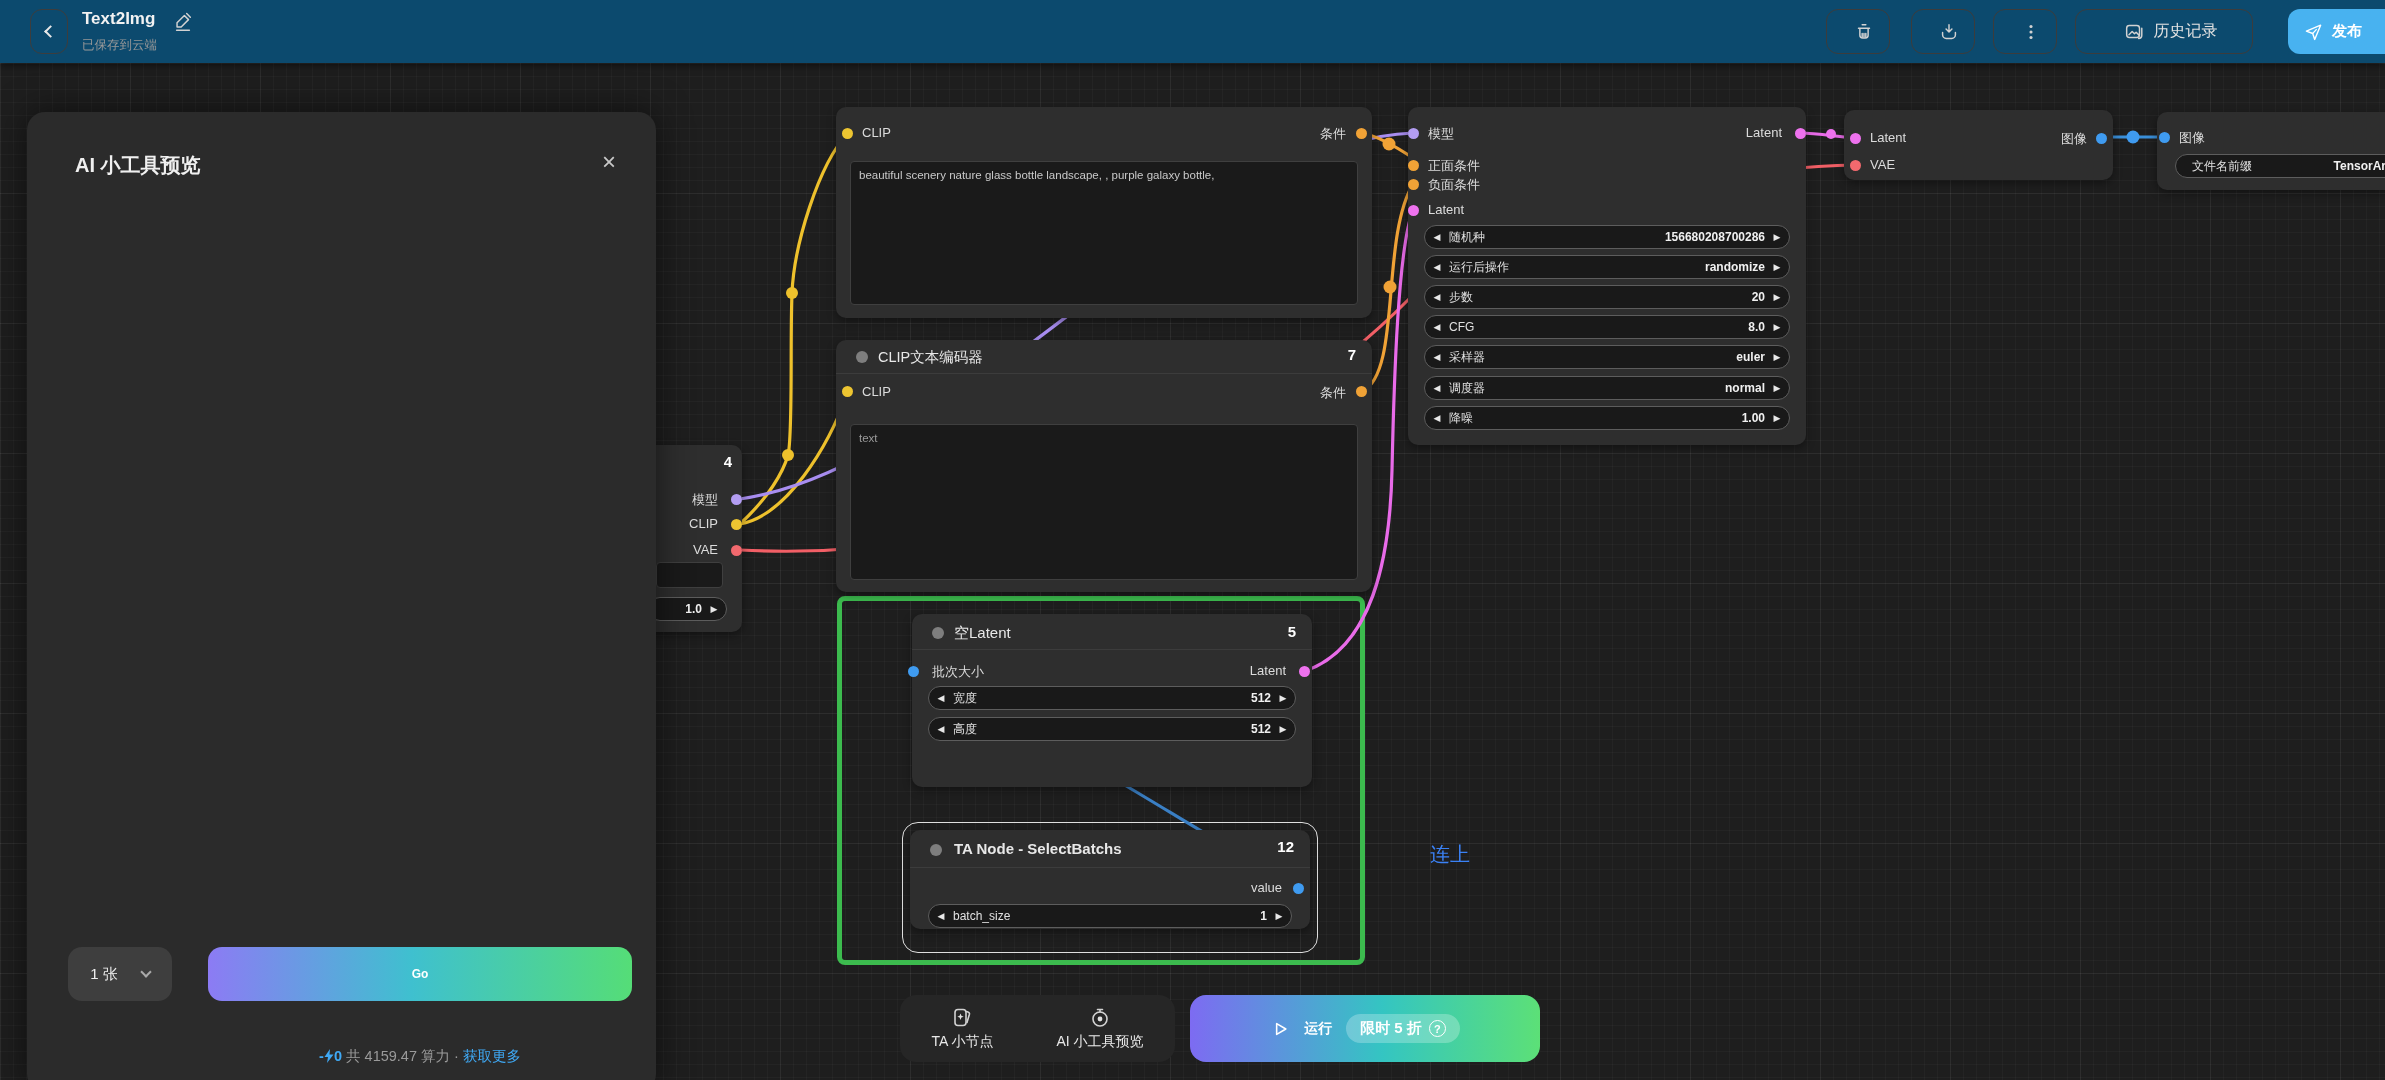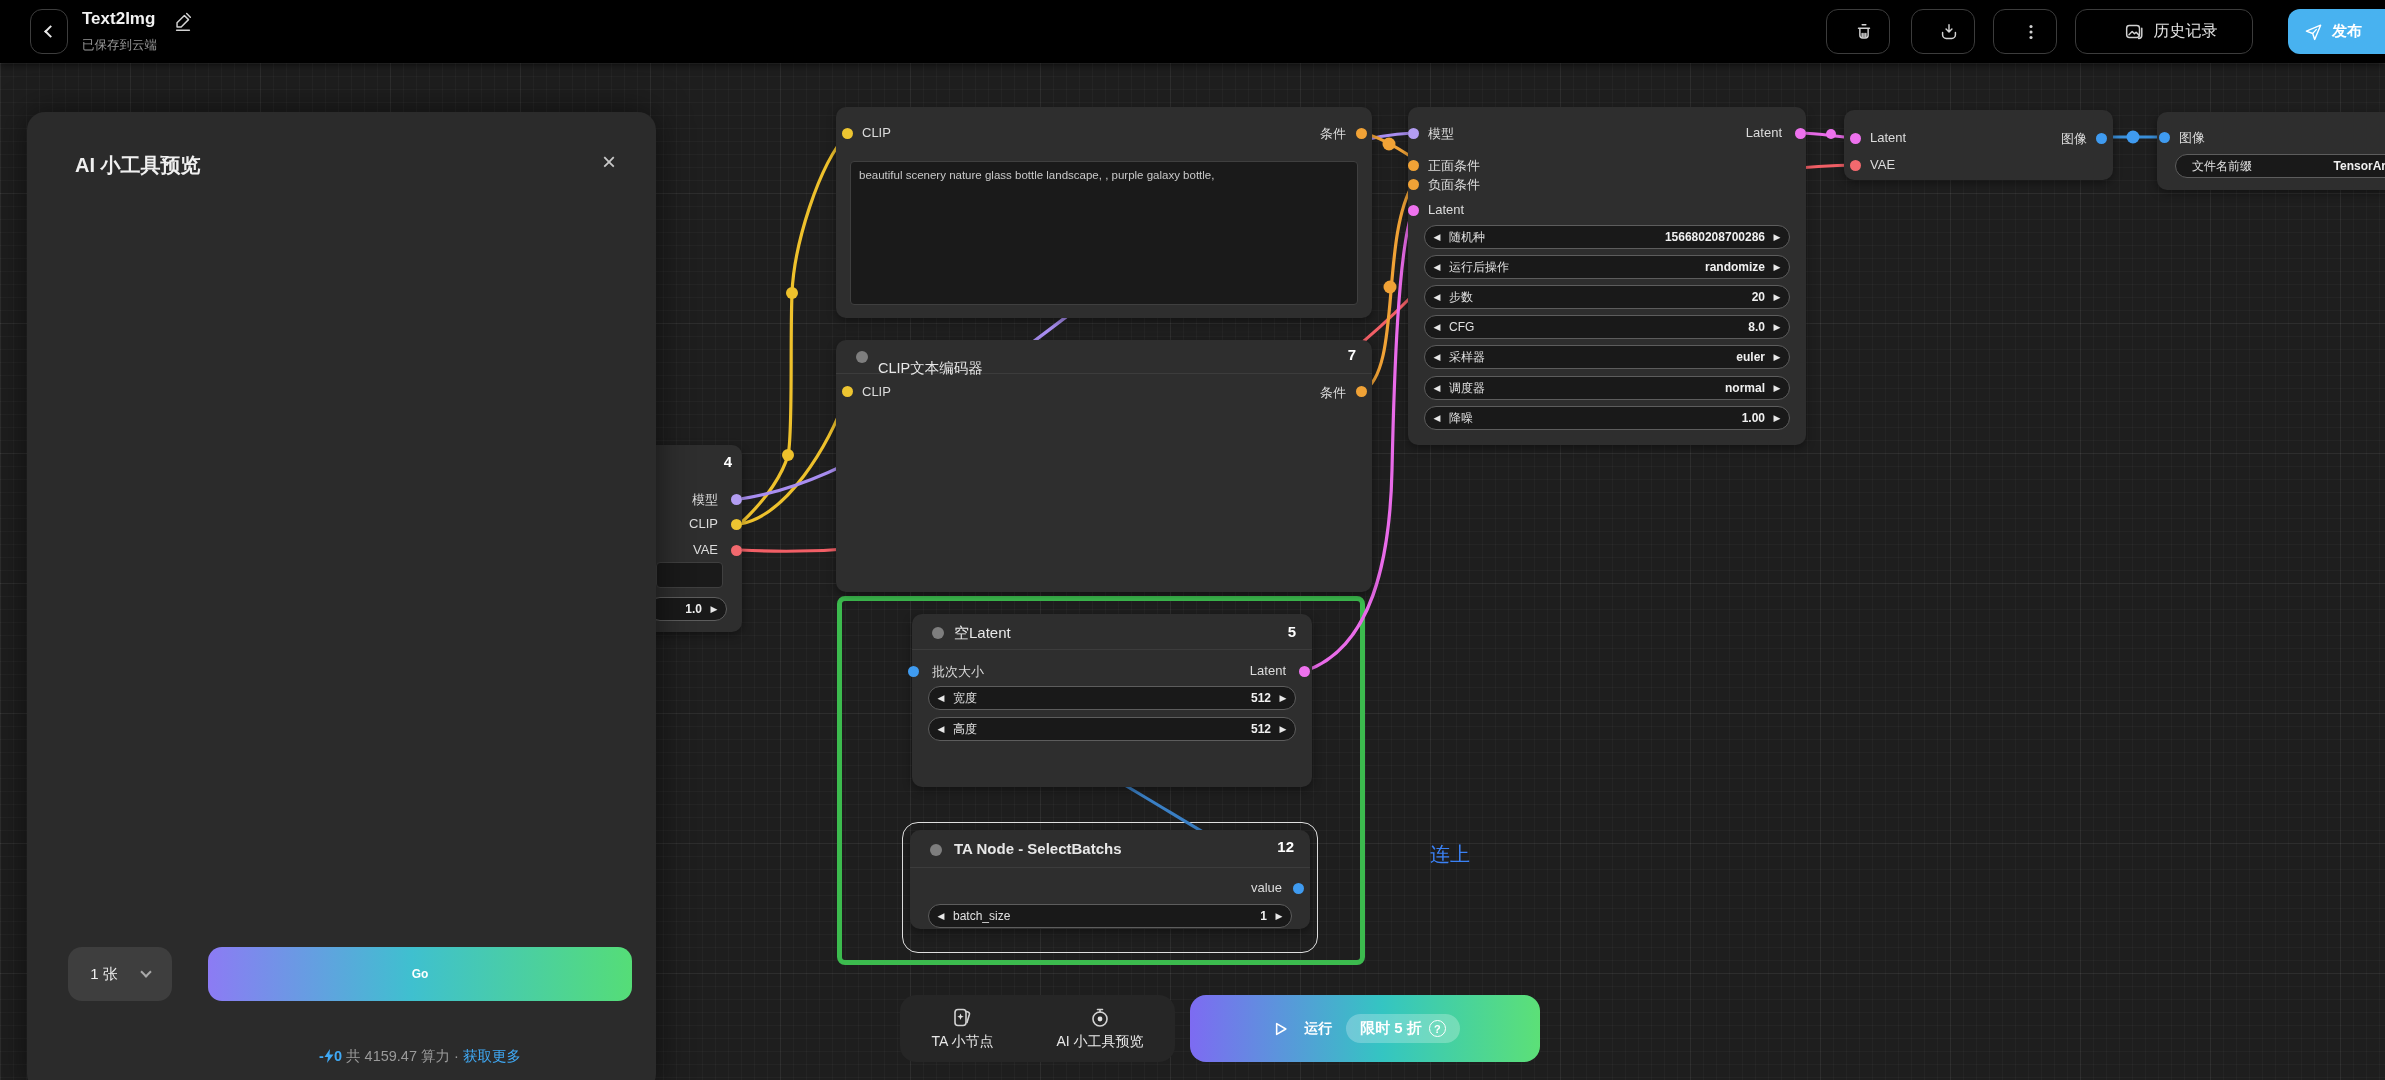--- a/index.html
+++ b/index.html
@@ -11,21 +11,21 @@
   #canvas { position:absolute; left:0; top:63px; width:2385px; height:1017px;
     background-color:#1e1e1e;
     background-image:
       linear-gradient(rgba(255,255,255,0.045) 1px, transparent 1px),
       linear-gradient(90deg, rgba(255,255,255,0.045) 1px, transparent 1px),
       linear-gradient(rgba(255,255,255,0.028) 1px, transparent 1px),
       linear-gradient(90deg, rgba(255,255,255,0.028) 1px, transparent 1px);
     background-size:130px 130px,130px 130px,13px 13px,13px 13px; }
 
   
-  #header { position:absolute; left:0; top:0; width:2385px; height:63px; background:#000000;
+  #header { position:absolute; left:0; top:0; width:2385px; height:63px; background:#0c4a6e;
             box-shadow:0 2px 8px rgba(0,0,0,.55); z-index:40; }
   .back-btn { position:absolute; left:30px; top:9px; width:38px; height:45px; border:1px solid #3d3d3d;
               border-radius:12px; display:flex; align-items:center; justify-content:center; cursor:pointer; }
   .chev-left { width:9px; height:9px; border-left:2.5px solid #e8e8e8; border-bottom:2.5px solid #e8e8e8;
                transform:rotate(45deg); margin-left:3px; }
   .hd-title { position:absolute; left:82px; top:9px; font-size:17px; font-weight:bold; color:#f2f2f2; }
   .hd-sub   { position:absolute; left:82px; top:37px; font-size:12.5px; color:#989898; }
   .pencil   { position:absolute; left:172px; top:10px; width:22px; height:22px; cursor:pointer; }
   .ghost-btn { position:absolute; top:9px; height:45px; border:1px solid #3c3c3c; border-radius:12px;
                display:flex; align-items:center; justify-content:center; gap:9px; color:#e2e2e2;
@@ -144,27 +144,28 @@
   <div class="dot c-yellow" style="left:6px;top:21px;"></div>
   <div class="plabel" style="left:26px;top:18px;">CLIP</div>
   <div class="plabel" style="right:26px;top:18px;">条件</div>
   <div class="dot c-orange" style="right:5px;top:21px;"></div>
   <div class="ta-box" style="left:14px;top:54px;width:508px;height:144px;">beautiful scenery nature glass bottle landscape, , purple galaxy bottle,</div>
 </div>
 
 <div class="node" style="left:836px;top:340px;width:536px;height:252px;z-index:6;">
   <div class="node-title">
     <div class="tdot" style="left:20px;top:11px;"></div>
-    <div class="ntitle" style="left:42px;top:19px;">CLIP文本编码器</div>
+    <div class="ntitle" style="left:42px;top:8px;">CLIP文本编码器</div>
     <div class="badge" style="right:16px;top:6px;">7</div>
   </div>
   <div class="dot c-yellow" style="left:6px;top:46px;"></div>
   <div class="plabel" style="left:26px;top:44px;">CLIP</div>
   <div class="plabel" style="right:26px;top:44px;">条件</div>
   <div class="dot c-orange" style="right:5px;top:46px;"></div>
+  <div class="ta-box" style="left:14px;top:84px;width:508px;height:156px;color:#9a9a9a;">text</div>
 </div>
 
 <div class="node" style="left:1408px;top:107px;width:398px;height:338px;z-index:6;">
   <div class="dot c-purple" style="left:0px;top:21px;"></div>
   <div class="plabel" style="left:20px;top:18px;">模型</div>
   <div class="dot c-orange" style="left:0px;top:53px;"></div>
   <div class="plabel" style="left:20px;top:50px;">正面条件</div>
   <div class="dot c-orange" style="left:0px;top:72px;"></div>
   <div class="plabel" style="left:20px;top:69px;">负面条件</div>
   <div class="dot c-pink" style="left:0px;top:98px;"></div>

